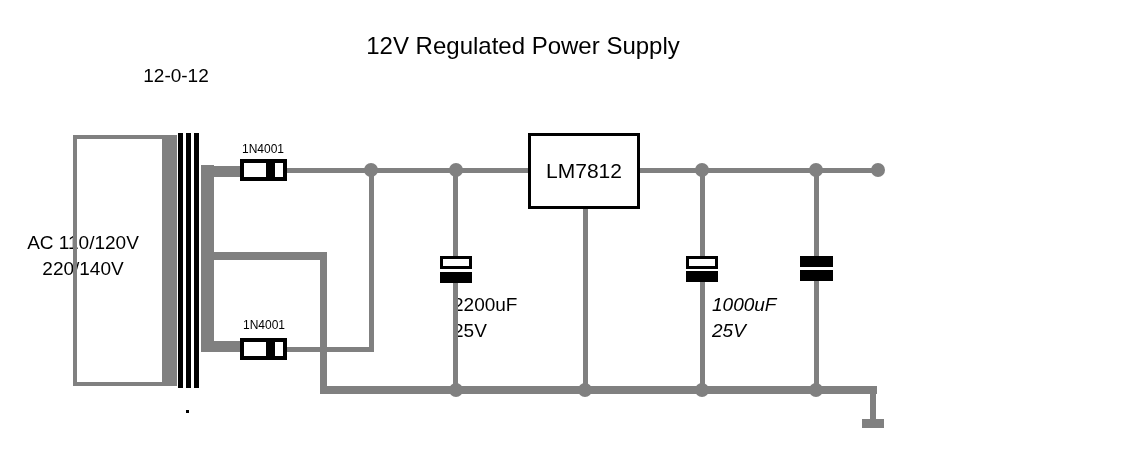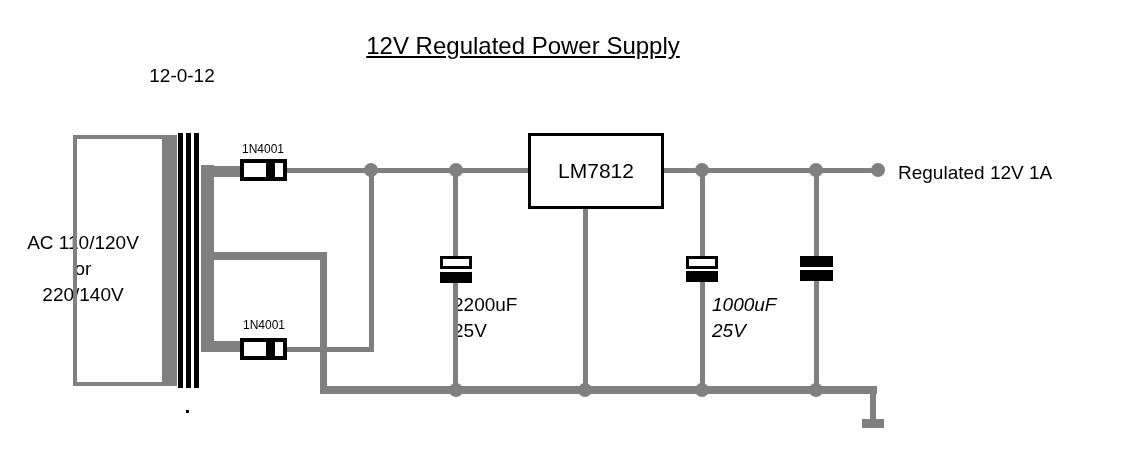--- a/index.html
+++ b/index.html
@@ -26,53 +26,51 @@
     font-size:21px;color:#000;
   }
   .capplate-hollow{
     position:absolute;background:#ffffff;border:3px solid #000000;
     box-sizing:border-box;
   }
   .lbl{position:absolute;color:#000000;white-space:nowrap;}
   .center-x{transform:translateX(-50%);text-align:center;}
   .f19{font-size:19px;line-height:26px;}
   .f18{font-size:12px;line-height:20px;}
-  .title{font-size:24px;line-height:30px;text-decoration:underline;}
+  .title{font-size:24px;line-height:30px;}
   .whitebg{background:#ffffff;padding:0 2px;}
 </style>
 </head>
 <body>
 
 <div class="canvas">
 
   <div class="lbl title center-x" style="left:523px;top:31px;">12V Regulated Power Supply</div>
 
-  <div class="lbl f19 center-x" style="left:182px;top:63px;text-align:center;">
+  <div class="lbl f19 center-x" style="left:176px;top:63px;text-align:center;">
     <div>12-0-12</div>
   </div>
 
   <div class="lbl f19 center-x whitebg" style="left:83px;top:230px;">
     <div>AC 110/120V</div>
-    <div>or</div>
     <div>220/140V</div>
   </div>
 
   <div class="lbl f18 center-x" style="left:263px;top:139px;">1N4001</div>
   <div class="lbl f18 center-x" style="left:264px;top:315px;">1N4001</div>
 
   <div class="lbl f19" style="left:453px;top:292px;">
     <div>2200uF</div>
     <div>25V</div>
   </div>
   <div class="lbl f19" style="left:712px;top:292px;font-style:italic;">
     <div>1000uF</div>
     <div>25V</div>
   </div>
 
-  <div class="lbl f19" style="left:898px;top:160px;">Regulated 12V 1A</div>
 
   <div class="wire" style="left:73px;top:135px;width:4px;height:251px;"></div>
   <div class="wire" style="left:73px;top:135px;width:104px;height:4px;"></div>
   <div class="wire" style="left:73px;top:382px;width:104px;height:4px;"></div>
 
   <div class="wire" style="left:162px;top:135px;width:15px;height:251px;"></div>
 
   <div class="blackbar" style="left:178px;top:133px;width:5px;height:255px;"></div>
   <div class="blackbar" style="left:186px;top:133px;width:5px;height:255px;"></div>
   <div class="blackbar" style="left:194px;top:133px;width:5px;height:255px;"></div>
@@ -116,21 +114,21 @@
   <div class="dot" style="left:585px;top:390px;"></div>
   <div class="dot" style="left:702px;top:390px;"></div>
   <div class="dot" style="left:816px;top:390px;"></div>
 
   <div class="obox" style="left:240px;top:159px;width:47px;height:22px;"></div>
   <div class="blackbar" style="left:266px;top:160px;width:9px;height:20px;"></div>
 
   <div class="obox" style="left:240px;top:338px;width:47px;height:22px;"></div>
   <div class="blackbar" style="left:266px;top:339px;width:9px;height:20px;"></div>
 
-  <div class="regbox" style="left:528px;top:133px;width:136px;height:76px;text-align:center;">LM7812</div>
+  <div class="regbox" style="left:528px;top:133px;width:112px;height:76px;text-align:center;">LM7812</div>
 
   <div class="capplate-hollow" style="left:440px;top:256px;width:32px;height:13px;"></div>
   <div class="blackbar" style="left:440px;top:272px;width:32px;height:11px;"></div>
 
   <div class="capplate-hollow" style="left:686px;top:256px;width:32px;height:13px;"></div>
   <div class="blackbar" style="left:686px;top:271px;width:32px;height:11px;"></div>
 
   <div class="blackbar" style="left:800px;top:256px;width:33px;height:11px;"></div>
   <div class="blackbar" style="left:800px;top:270px;width:33px;height:11px;"></div>
 

